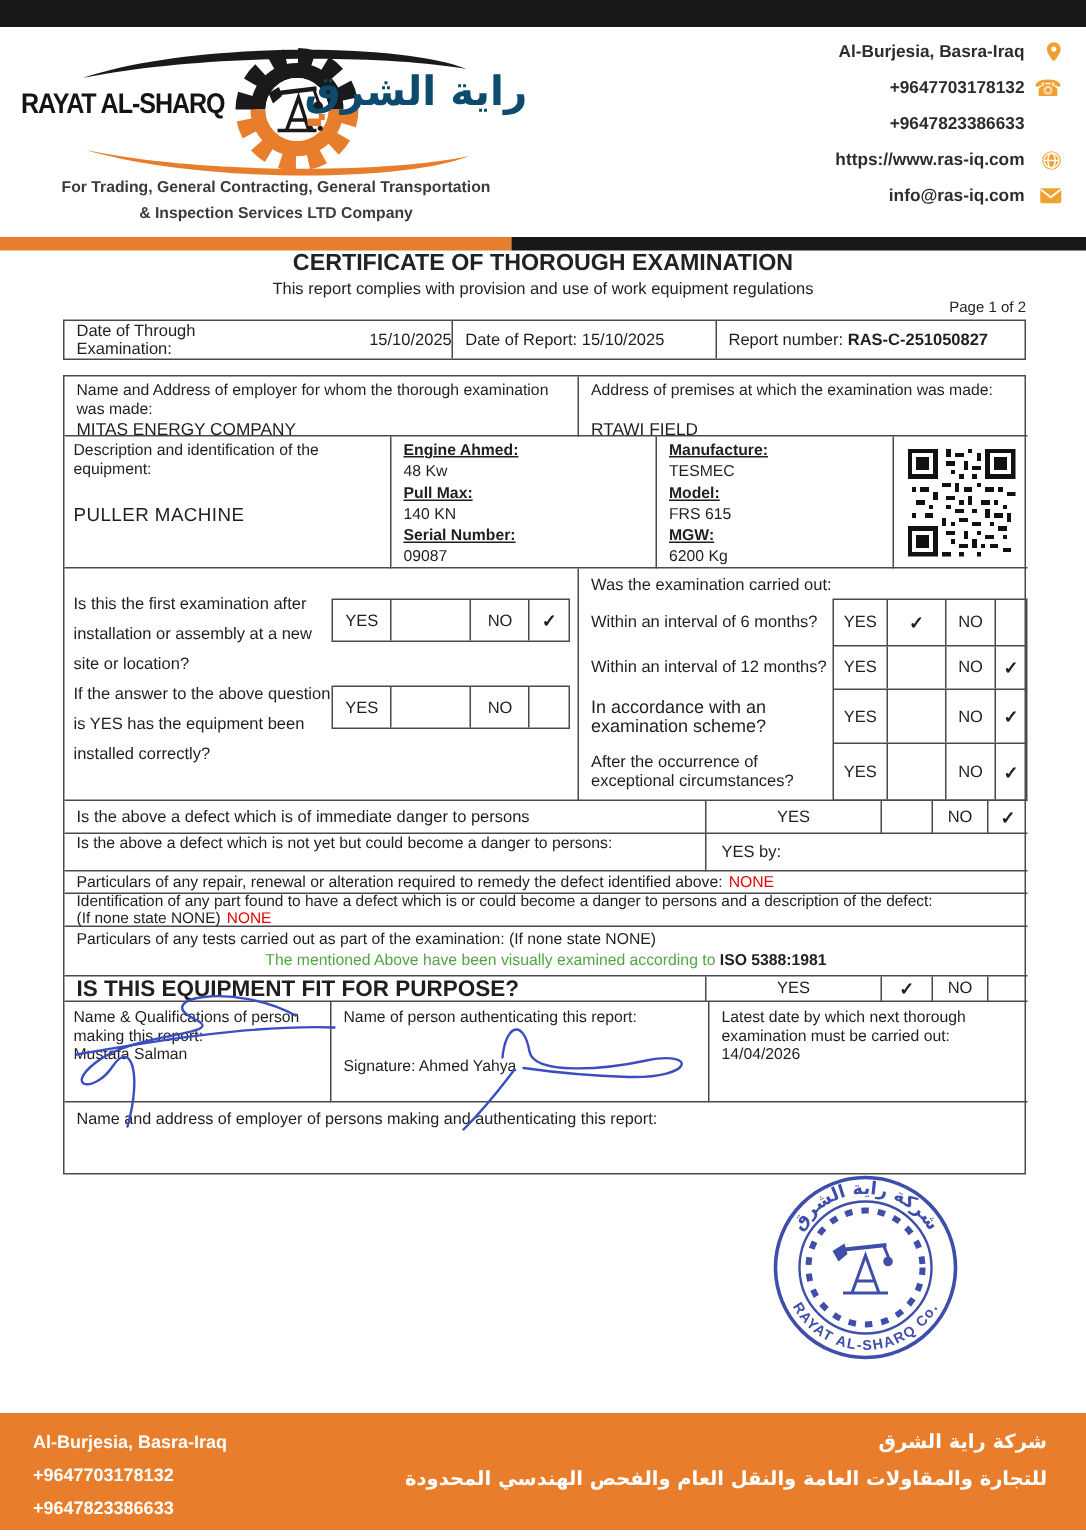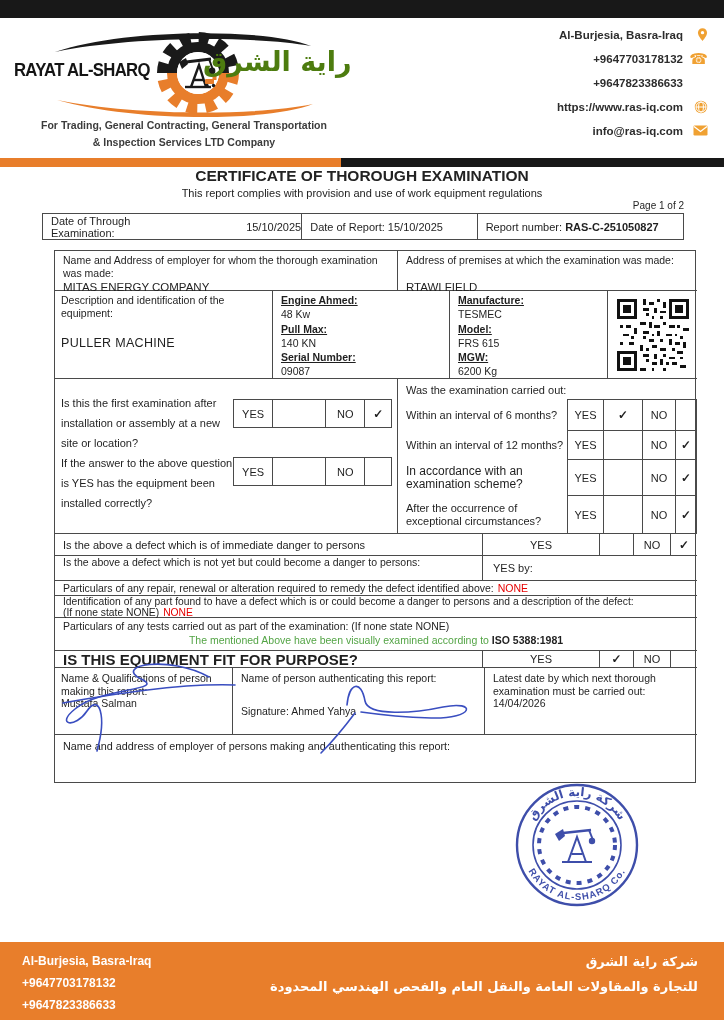--- a/index.html
+++ b/index.html
@@ -13,39 +13,39 @@
   .ctr{display:flex;align-items:center;justify-content:center;}
   .vctr{display:flex;align-items:center;}
   .red{color:#e60000;margin-left:4px;}
   .green{color:#53a445;}
   .chk{font-size:12px;font-weight:bold;}
   .ar{font-family:"DejaVu Sans","Liberation Sans",sans-serif;}
   
   .topbar{left:0;top:0;width:724px;height:18px;background:#181818;}
   .brand-en{left:14px;top:59px;width:140px;font-size:19px;font-weight:800;letter-spacing:-0.8px;
             transform:scaleX(.88);transform-origin:left center;white-space:nowrap;color:#141414;}
-  .brand-ar{left:203px;top:46px;width:132px;font-size:27px;font-weight:bold;color:#4d7c0f;white-space:nowrap;}
+  .brand-ar{left:203px;top:46px;width:132px;font-size:27px;font-weight:bold;color:#0c4a6e;white-space:nowrap;}
   .tagline{left:8px;top:117px;width:352px;text-align:center;font-size:10.5px;font-weight:bold;
            line-height:17px;color:#3c3c3c;}
   .contact{right:16px;top:27px;}
   .crow{display:flex;justify-content:flex-end;align-items:center;height:15px;margin-bottom:9px;}
   .ctext{font-size:11.5px;font-weight:bold;color:#2d2d2d;}
   .cicon{width:20px;display:flex;justify-content:flex-end;align-items:center;margin-left:5px;}
   .phone-glyph{color:#f0a132;font-size:15px;line-height:14px;font-family:"DejaVu Sans",sans-serif;}
   .divider-o{left:0;top:158px;width:341px;height:9px;background:#e87e2b;}
   .divider-b{left:341px;top:158px;width:383px;height:9px;background:#181818;}
   
   .h1{left:0;top:167px;width:724px;text-align:center;font-size:15.5px;font-weight:bold;color:#222;}
   .h2{left:0;top:187px;width:724px;text-align:center;font-size:11px;color:#222;}
   .pageno{right:40px;top:200px;font-size:10px;}
   
   .meta{left:42px;top:213px;width:642px;height:27px;border:1px solid #4a4a4a;box-sizing:border-box;display:flex;}
   .mcell{display:flex;align-items:center;padding-left:8px;font-size:11px;box-sizing:border-box;height:100%;}
   
-  .table{left:54px;top:250px;width:642px;height:533px;border:1px solid #4a4a4a;box-sizing:border-box;}
+  .table{left:42px;top:250px;width:642px;height:533px;border:1px solid #4a4a4a;box-sizing:border-box;}
   .val{font-size:11.5px;}
   .ulb{font-weight:bold;text-decoration:underline;}
   .grid-yesno{font-size:11px;}
   .sig-label{font-size:10.5px;line-height:12.5px;}
   .footer{left:0;top:942px;width:724px;height:78px;background:#e87e2b;}
   .f-left{left:22px;top:8px;color:#fff;font-size:12px;font-weight:bold;line-height:22px;}
   .f-right{right:26px;top:7px;color:#fff;text-align:right;font-size:13px;font-weight:bold;line-height:25px;}
   svg{display:block;}
 </style>
 </head>

